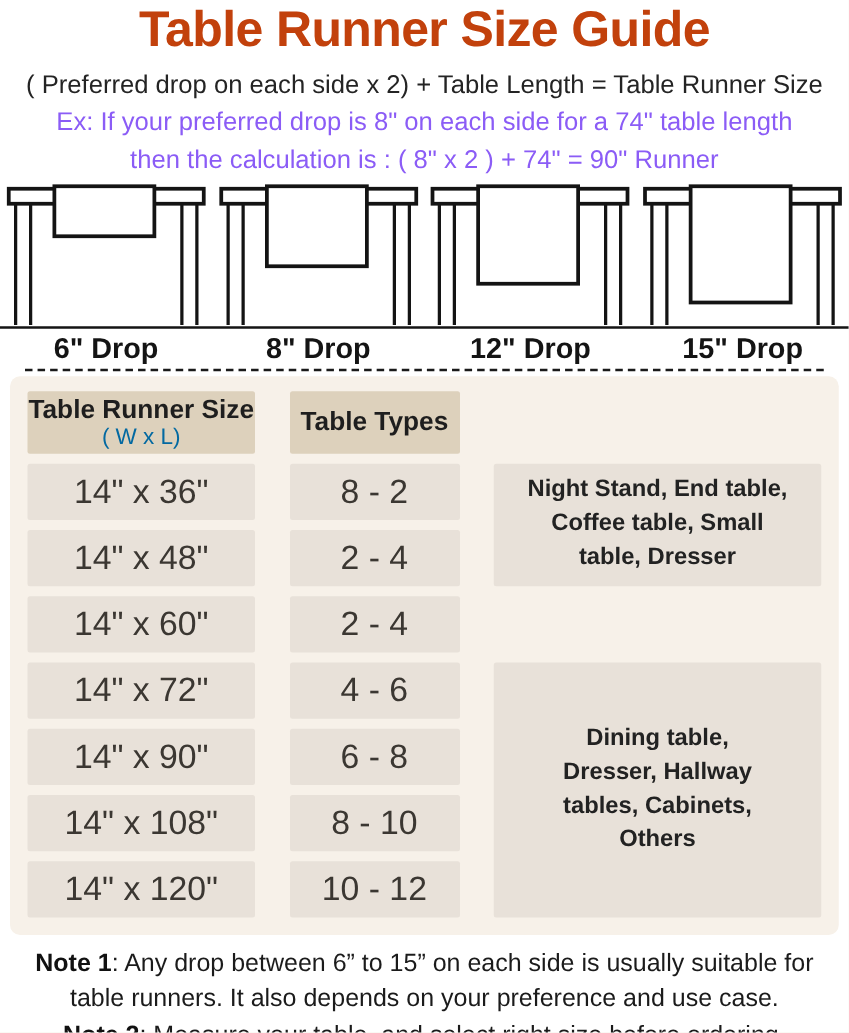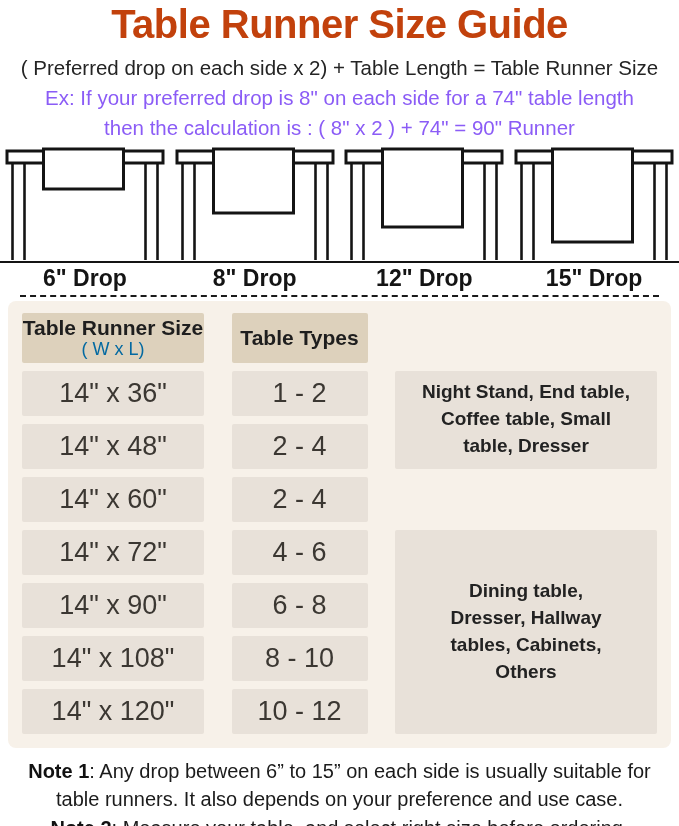--- a/index.html
+++ b/index.html
@@ -196,21 +196,21 @@
     </div>
 
     <div class="cell data-cell" style="grid-column:1;grid-row:2">14" x 36"</div>
     <div class="cell data-cell" style="grid-column:1;grid-row:3">14" x 48"</div>
     <div class="cell data-cell" style="grid-column:1;grid-row:4">14" x 60"</div>
     <div class="cell data-cell" style="grid-column:1;grid-row:5">14" x 72"</div>
     <div class="cell data-cell" style="grid-column:1;grid-row:6">14" x 90"</div>
     <div class="cell data-cell" style="grid-column:1;grid-row:7">14" x 108"</div>
     <div class="cell data-cell" style="grid-column:1;grid-row:8">14" x 120"</div>
 
-    <div class="cell data-cell" style="grid-column:2;grid-row:2">1 - 2</div>
+    <div class="cell data-cell" style="grid-column:2;grid-row:2">8 - 2</div>
     <div class="cell data-cell" style="grid-column:2;grid-row:3">2 - 4</div>
     <div class="cell data-cell" style="grid-column:2;grid-row:4">2 - 4</div>
     <div class="cell data-cell" style="grid-column:2;grid-row:5">4 - 6</div>
     <div class="cell data-cell" style="grid-column:2;grid-row:6">6 - 8</div>
     <div class="cell data-cell" style="grid-column:2;grid-row:7">8 - 10</div>
     <div class="cell data-cell" style="grid-column:2;grid-row:8">10 - 12</div>
 
     <div class="cell types-cell col3 typesA">Night Stand, End table,
 Coffee table, Small
 table, Dresser</div>

